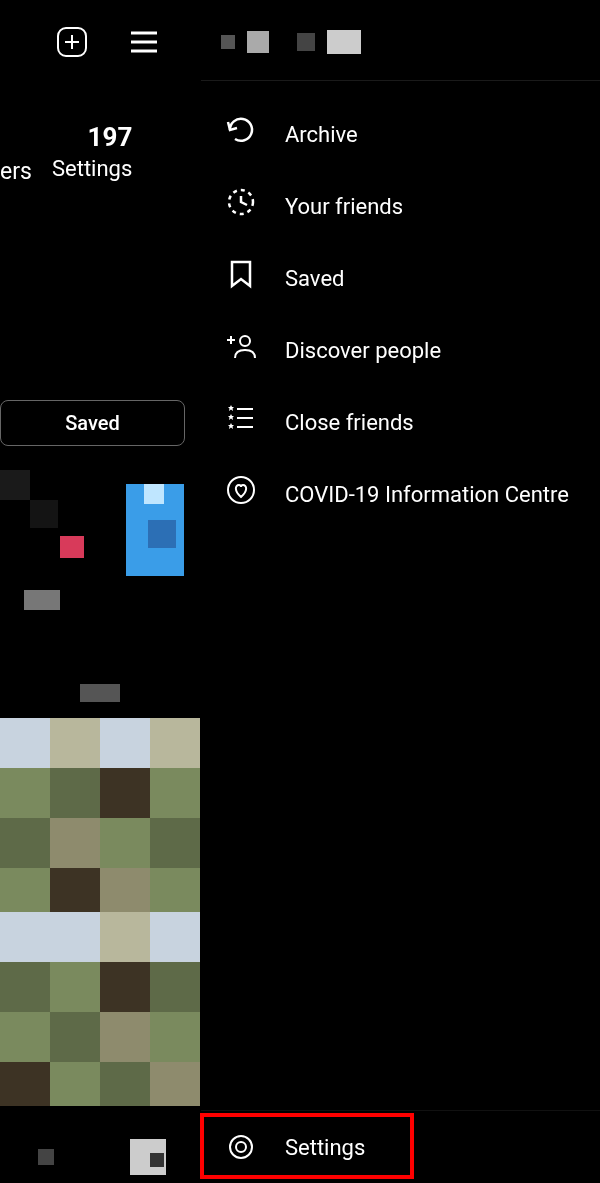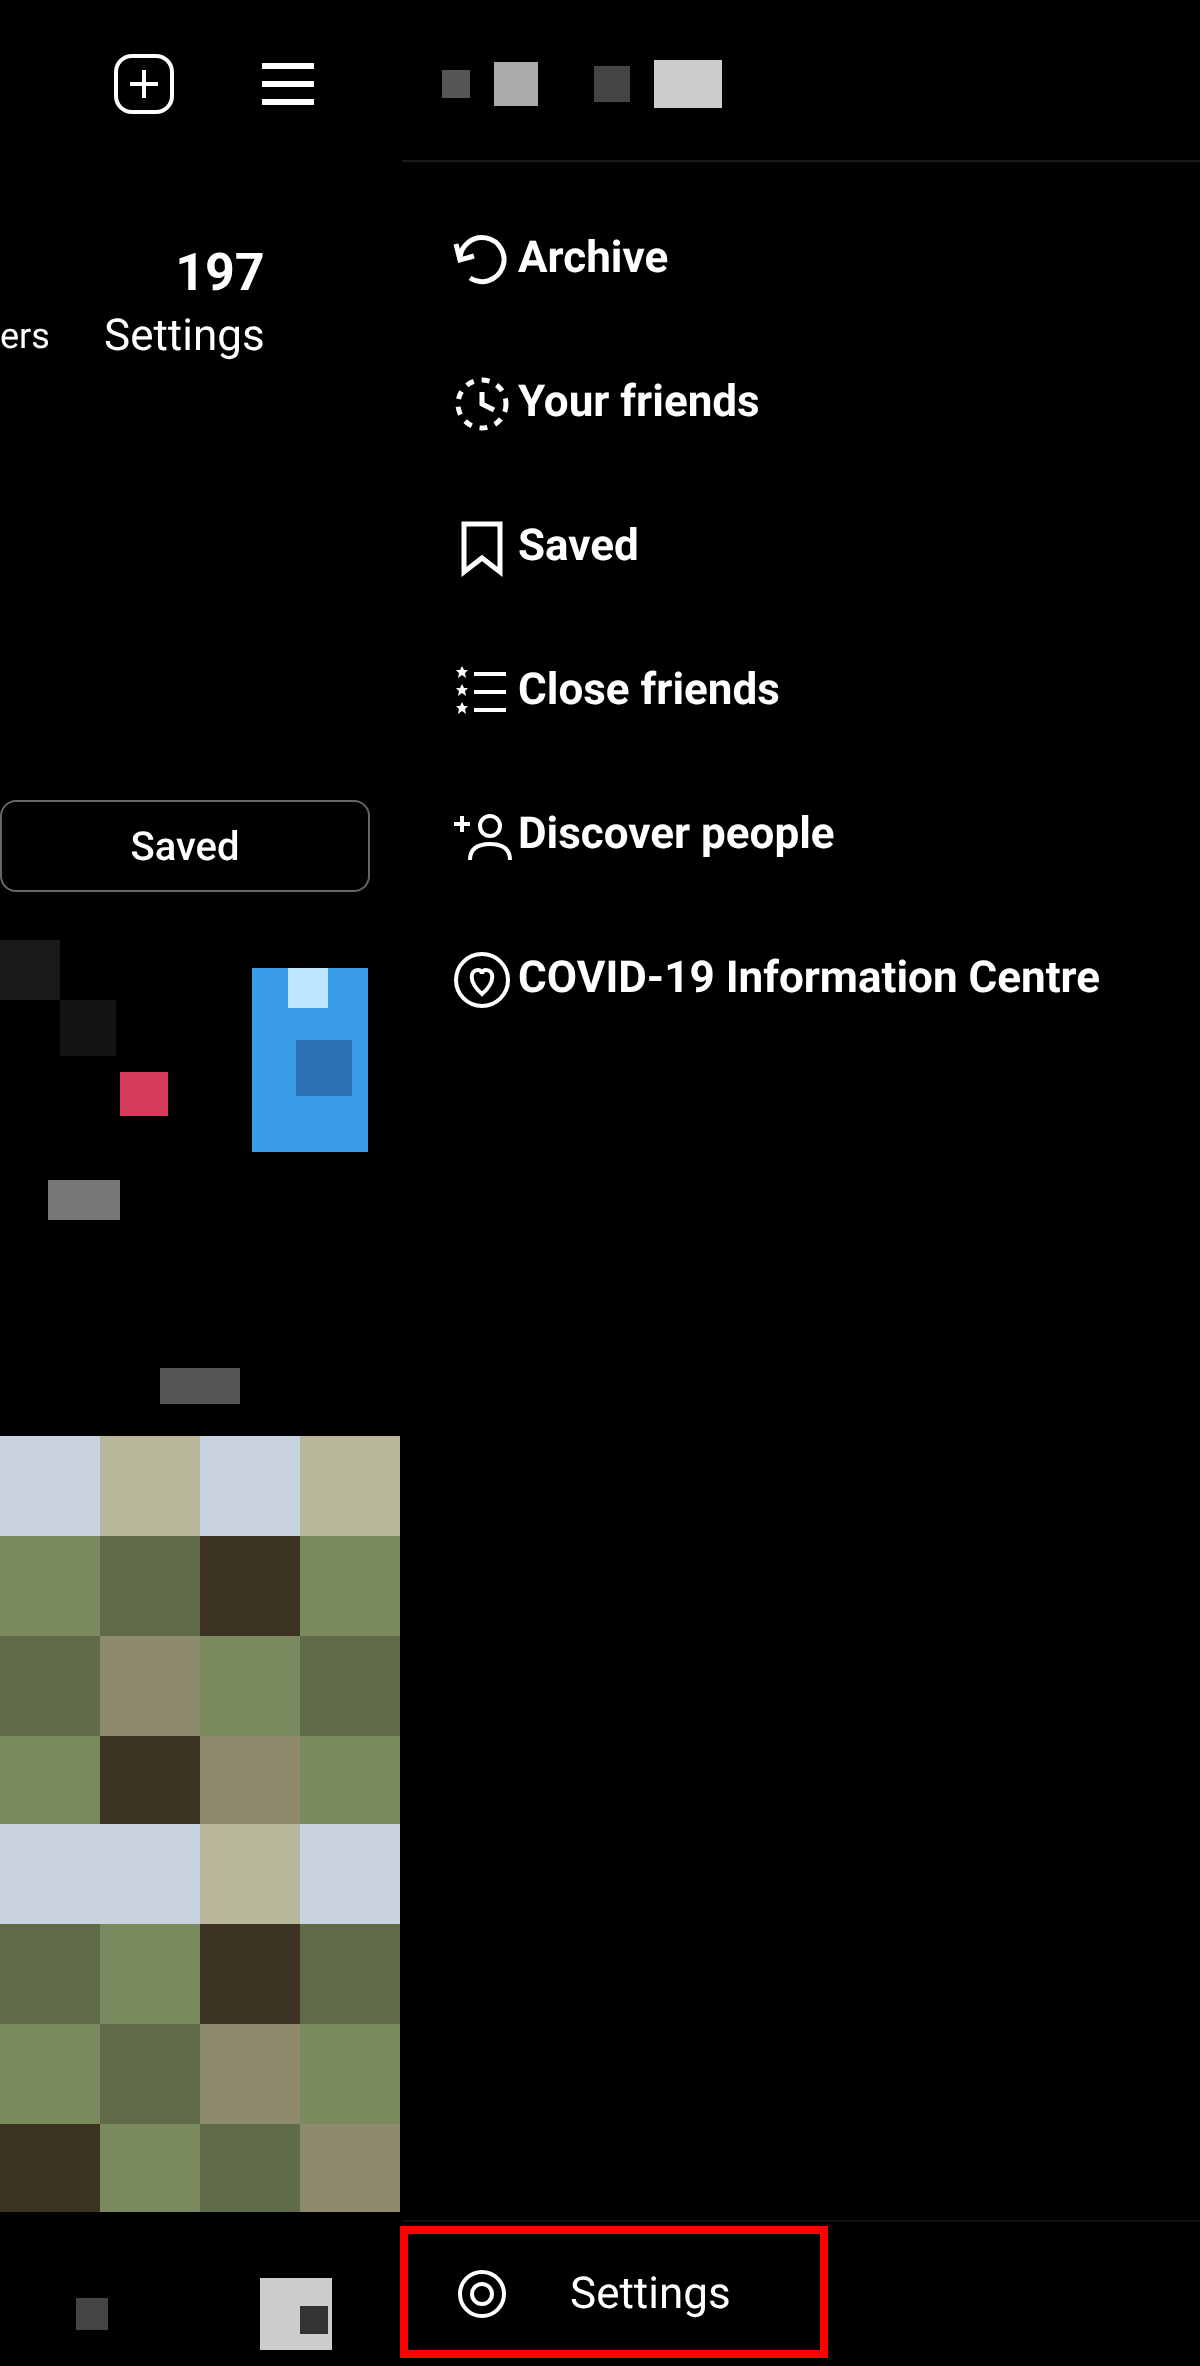--- a/index.html
+++ b/index.html
@@ -7,21 +7,21 @@
 
 
 .bg { position: absolute; top: 0; left: 0; width: 200px; height: 100%; }
 
 .topbar { position: absolute; top: 22px; left: 52px; display: flex; gap: 32px; align-items: center; }
 .iconbtn { width: 40px; height: 40px; display: flex; align-items: center; justify-content: center; }
 
 .stats { position: absolute; top: 122px; left: 52px; text-align: right; }
 .stats .num { font-size: 26px; font-weight: 700; }
 .stats .lbl { font-size: 22px; font-weight: 400; margin-top: 4px; }
-.ers { position: absolute; top: 158px; left: 0; font-size: 18px; }
+.ers { position: absolute; top: 158px; left: 0; font-size: 23px; }
 
 .savedbtn { position: absolute; top: 400px; left: 0; width: 185px; height: 46px; border: 1.5px solid #666; border-radius: 8px; display: flex; align-items: center; justify-content: center; font-size: 20px; font-weight: 500; }
 
 
 .px { position: absolute; }
 .p1 { top: 470px; left: 0; width: 30px; height: 30px; background: #1a1a1a; }
 .p2 { top: 500px; left: 30px; width: 28px; height: 28px; background: #141414; }
 .p3 { top: 536px; left: 60px; width: 24px; height: 22px; background: #d83a5a; }
 .p4 { top: 590px; left: 24px; width: 36px; height: 20px; background: #777; }
 .p5 { top: 484px; left: 126px; width: 58px; height: 92px; background: #3a9de8; }
@@ -51,21 +51,21 @@
 .drawer-hr { position: absolute; top: 80px; left: 0; width: 100%; height: 1px; background: #1a1a1a; }
 
 .acct-pixels { position: absolute; top: 30px; left: 20px; display: flex; gap: 12px; align-items: center; }
 .ap { background: #555; }
 .ap1 { width: 14px; height: 14px; background: #555; }
 .ap2 { width: 22px; height: 22px; background: #aaa; }
 .ap3 { width: 18px; height: 18px; background: #444; }
 .ap4 { width: 34px; height: 24px; background: #ccc; }
 
 .menu { position: absolute; top: 94px; left: 0; width: 100%; }
-.menurow { display: flex; align-items: center; padding: 18px 22px 18px 22px; font-weight: bold; }
+.menurow { display: flex; align-items: flex-end; gap: 26px; padding: 18px 22px 18px 22px; }
 .menurow .micon { width: 36px; height: 36px; display: flex; align-items: center; justify-content: center; flex-shrink: 0; }
 .menurow .mlabel { font-size: 22px; line-height: 1.25; }
 
 .settings-row { position: absolute; bottom: 0; left: 0; width: 100%; padding: 18px 22px; display: flex; align-items: center; gap: 26px; border-top: 1px solid #111; text-align: center; }
 .settings-row .micon { width: 36px; height: 36px; display: flex; align-items: center; justify-content: center; }
 .settings-row .mlabel { font-size: 22px; }
 
 .highlight-box { position: absolute; bottom: 4px; left: 200px; width: 214px; height: 66px; border: 4px solid #ff0000; pointer-events: none; }
 
 svg { stroke: #fff; stroke-width: 2; fill: none; }
@@ -197,41 +197,41 @@
         <svg width="32" height="32" viewBox="0 0 32 32">
             <path d="M7 4 H25 V28 L16 21 L7 28 Z" stroke-width="2.5"></path>
           </svg>
       </span>
       <span class="mlabel">Saved</span>
     </div>
 
     <div class="menurow">
       <span class="micon">
         <svg width="32" height="32" viewBox="0 0 32 32" stroke-width="2.5">
+          <circle cx="20" cy="11" r="5"></circle>
+            <path d="M10 28 Q10 20 20 20 Q30 20 30 28"></path>
+          <line x1="6" y1="6" x2="6" y2="14"></line>
+            <line x1="2" y1="10" x2="10" y2="10"></line>
+        </svg>
+      </span>
+      <span class="mlabel">Discover people</span>
+    </div>
+
+    <div class="menurow">
+      <span class="micon">
+        <svg width="32" height="32" viewBox="0 0 32 32" stroke-width="2.5">
           <line x1="12" y1="7" x2="28" y2="7"></line>
             <line x1="12" y1="16" x2="28" y2="16"></line>
             <line x1="12" y1="25" x2="28" y2="25"></line>
           <path d="M6 3 L7 5 L9 5 L7.5 6.5 L8 9 L6 7.5 L4 9 L4.5 6.5 L3 5 L5 5 Z" fill="#fff" stroke="none"></path>
           <path d="M6 12 L7 14 L9 14 L7.5 15.5 L8 18 L6 16.5 L4 18 L4.5 15.5 L3 14 L5 14 Z" fill="#fff" stroke="none"></path>
           <path d="M6 21 L7 23 L9 23 L7.5 24.5 L8 27 L6 25.5 L4 27 L4.5 24.5 L3 23 L5 23 Z" fill="#fff" stroke="none"></path>
         </svg>
       </span>
       <span class="mlabel">Close friends</span>
-    </div>
-
-    <div class="menurow">
-      <span class="micon">
-        <svg width="32" height="32" viewBox="0 0 32 32" stroke-width="2.5">
-          <circle cx="20" cy="11" r="5"></circle>
-            <path d="M10 28 Q10 20 20 20 Q30 20 30 28"></path>
-          <line x1="6" y1="6" x2="6" y2="14"></line>
-            <line x1="2" y1="10" x2="10" y2="10"></line>
-        </svg>
-      </span>
-      <span class="mlabel">Discover people</span>
     </div>
 
     <div class="menurow">
       <span class="micon">
         <svg width="32" height="32" viewBox="0 0 32 32" stroke-width="2.5">
           <circle cx="16" cy="16" r="13"></circle>
           <path d="M16 23 C9 17 10 11 14 11 C16 11 16 13 16 13 C16 13 16 11 18 11 C22 11 23 17 16 23 Z"></path>
         </svg>
       </span>
       <span class="mlabel">COVID-19 Information Centre</span>

